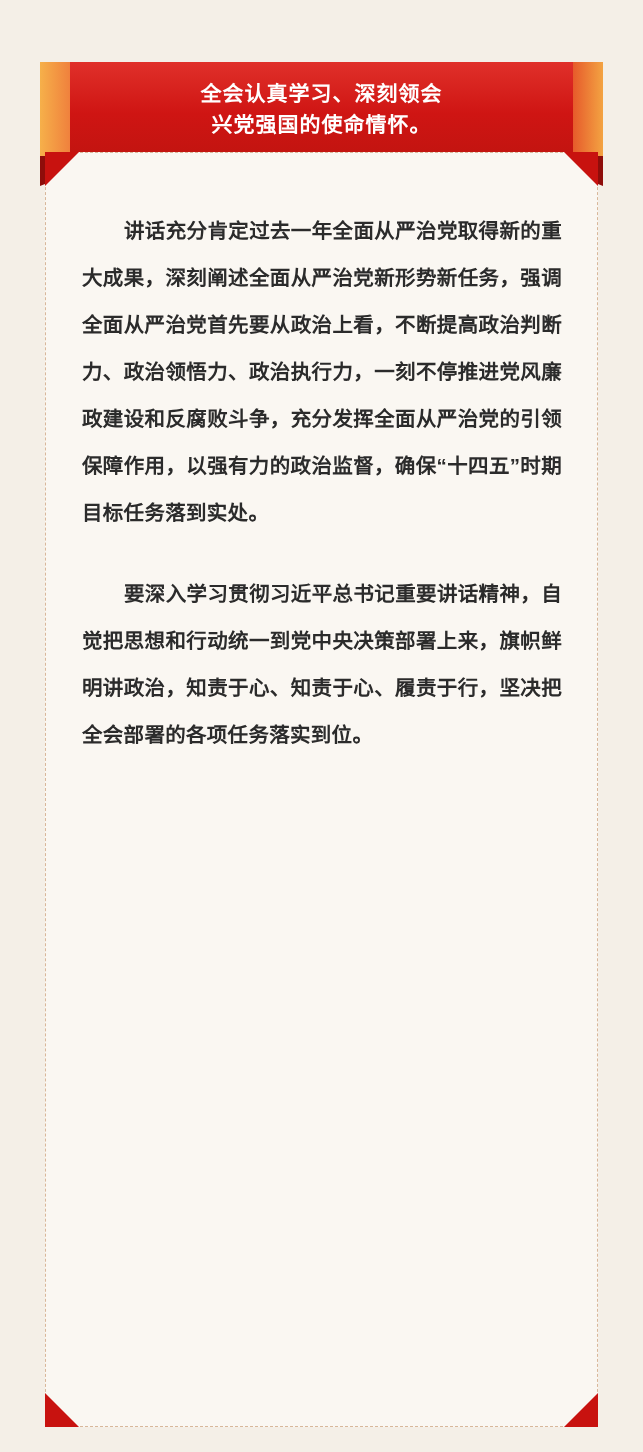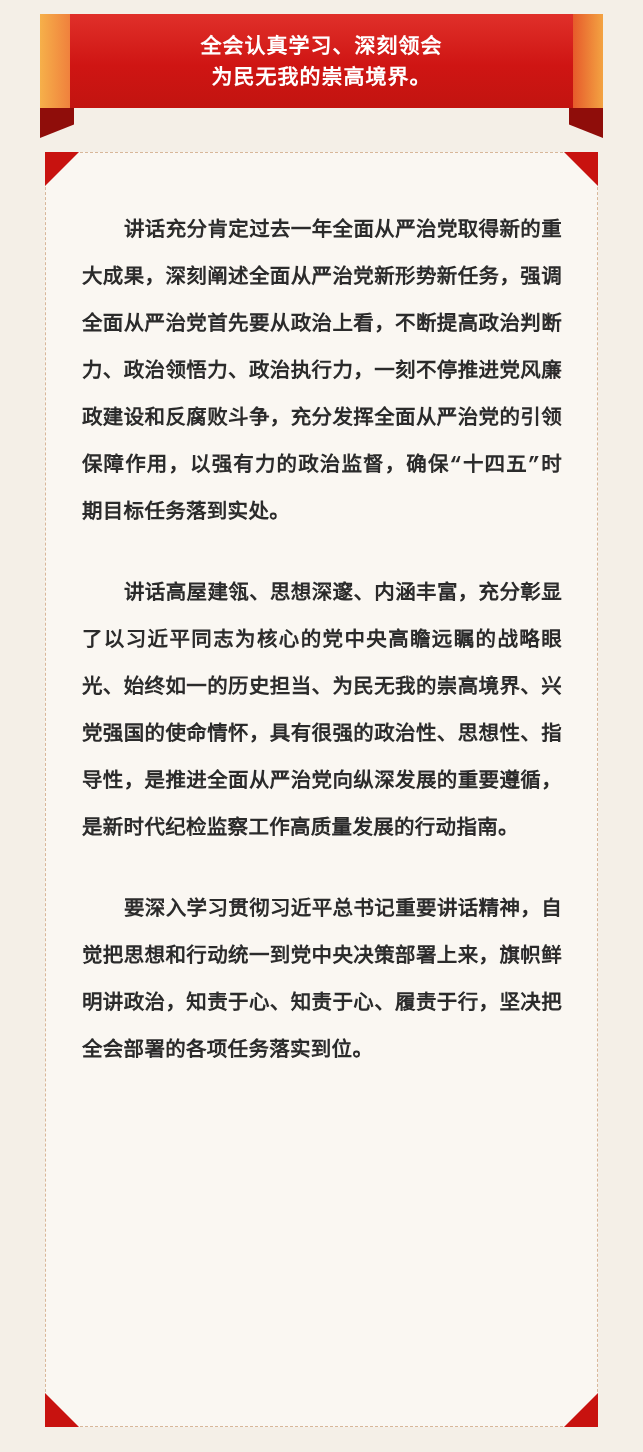--- a/index.html
+++ b/index.html
@@ -13,20 +13,21 @@
     font-family: "Liberation Sans", sans-serif;
     overflow: hidden;
     position: relative;
   }
 
   
   .banner-wrap {
     position: relative;
     width: 643px;
     height: 130px;
+    margin-top: 48px;
   }
   .banner-ribbon {
     position: absolute;
     left: 40px;
     top: 14px;
     width: 563px;
     height: 94px;
     background: linear-gradient(90deg,#f6b04a 0%, #e8452c 12%, #cf1a16 42%, #c8120f 70%, #e0361f 92%, #f3a342 100%);
     clip-path: polygon(0 0, 100% 0, 100% 100%, 0 100%);
   }
@@ -93,41 +94,40 @@
   }
   .body-text p {
     margin: 0 0 34px 0;
     font-size: 20.5px;
     font-weight: bold;
     line-height: 47px;
     color: #2b2b2b;
     text-align: justify;
     text-indent: 42px;
     letter-spacing: 0.3px;
-    font-family: Liberation Mono, monospace;
+    font-family: Liberation Sans, sans-serif;
   }
   .body-text p:last-child { margin-bottom: 0; }
 </style>
 </head>
 <body>
 
 <div class="banner-wrap">
   <div class="banner-ribbon"></div>
   <div class="tail left"></div>
   <div class="tail right"></div>
   <div class="banner-inner">
     <div class="banner-line">全会认真学习、深刻领会</div>
-    <div class="banner-line">为民无我的崇高境界。</div>
+    <div class="banner-line">兴党强国的使命情怀。</div>
   </div>
 </div>
 
 <div class="card">
   <div class="corner tl"></div>
   <div class="corner tr"></div>
   <div class="corner bl"></div>
   <div class="corner br"></div>
 
   <div class="body-text">
     <p>讲话充分肯定过去一年全面从严治党取得新的重大成果，深刻阐述全面从严治党新形势新任务，强调全面从严治党首先要从政治上看，不断提高政治判断力、政治领悟力、政治执行力，一刻不停推进党风廉政建设和反腐败斗争，充分发挥全面从严治党的引领保障作用，以强有力的政治监督，确保“十四五”时期目标任务落到实处。</p>
-    <p>讲话高屋建瓴、思想深邃、内涵丰富，充分彰显了以习近平同志为核心的党中央高瞻远瞩的战略眼光、始终如一的历史担当、为民无我的崇高境界、兴党强国的使命情怀，具有很强的政治性、思想性、指导性，是推进全面从严治党向纵深发展的重要遵循，是新时代纪检监察工作高质量发展的行动指南。</p>
     <p>要深入学习贯彻习近平总书记重要讲话精神，自觉把思想和行动统一到党中央决策部署上来，旗帜鲜明讲政治，知责于心、知责于心、履责于行，坚决把全会部署的各项任务落实到位。</p>
   </div>
 </div>
 
 </body></html>

